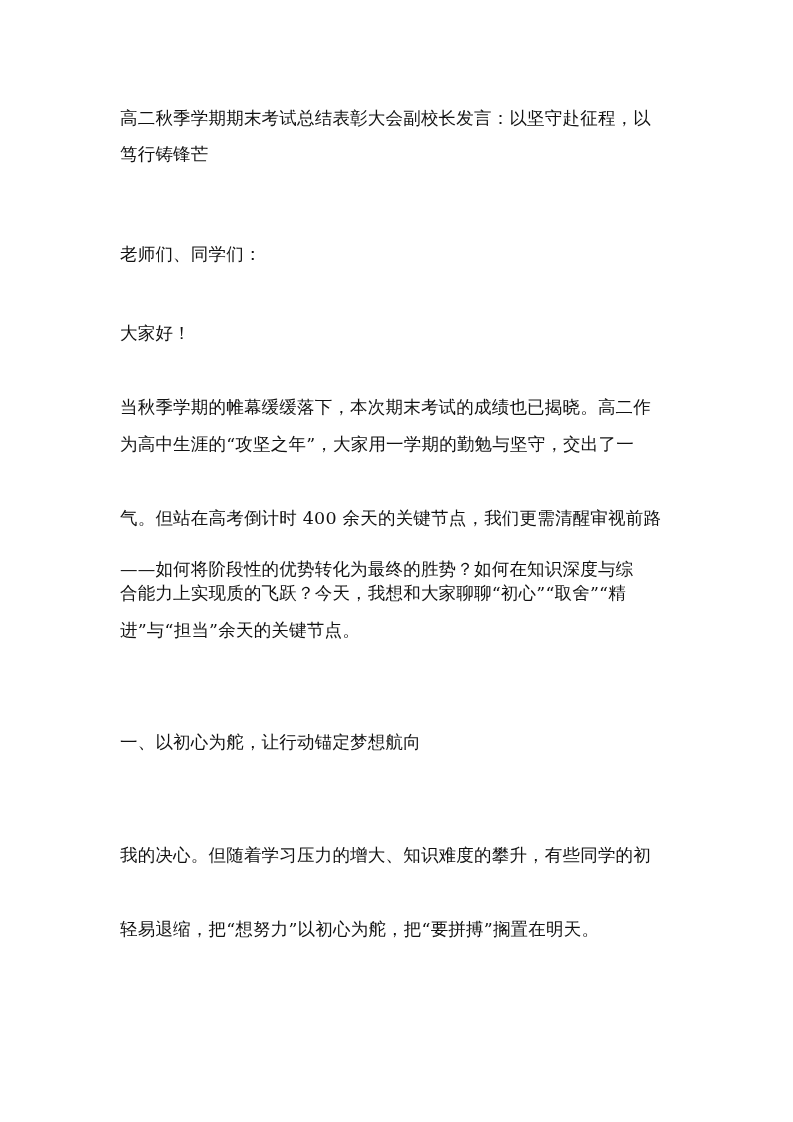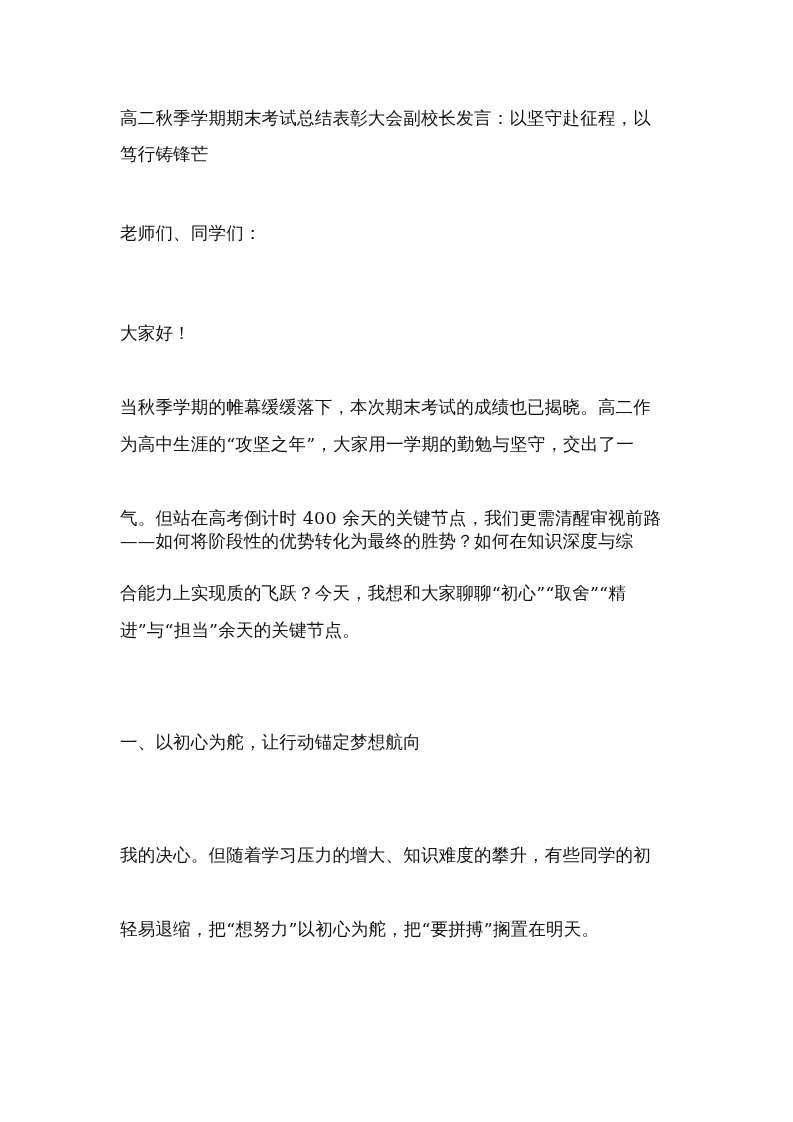--- a/index.html
+++ b/index.html
@@ -9,28 +9,28 @@
   .line { position: absolute; left: 120px; white-space: nowrap; font-size: 17.5px;
           line-height: 22px; letter-spacing: 0.2px; }
 </style>
 </head>
 <body>
 
 <div class="page">
   <div class="line" style="top:107px">高二秋季学期期末考试总结表彰大会副校长发言：以坚守赴征程，以</div>
   <div class="line" style="top:143px">笃行铸锋芒</div>
 
-  <div class="line" style="top:222px">老师们、同学们：</div>
+  <div class="line" style="top:243px">老师们、同学们：</div>
 
   <div class="line" style="top:322px">大家好！</div>
 
   <div class="line" style="top:396px">当秋季学期的帷幕缓缓落下，本次期末考试的成绩也已揭晓。高二作</div>
   <div class="line" style="top:433px">为高中生涯的“攻坚之年”，大家用一学期的勤勉与坚守，交出了一</div>
   <div class="line" style="top:507px">气。但站在高考倒计时 400 余天的关键节点，我们更需清醒审视前路</div>
-  <div class="line" style="top:530px">——如何将阶段性的优势转化为最终的胜势？如何在知识深度与综</div>
+  <div class="line" style="top:558px">——如何将阶段性的优势转化为最终的胜势？如何在知识深度与综</div>
   <div class="line" style="top:582px">合能力上实现质的飞跃？今天，我想和大家聊聊“初心”“取舍”“精</div>
   <div class="line" style="top:619px">进”与“担当”余天的关键节点。</div>
 
   <div class="line" style="top:731px"> 一、以初心为舵，让行动锚定梦想航向</div>
 
   <div class="line" style="top:844px">我的决心。但随着学习压力的增大、知识难度的攀升，有些同学的初</div>
   <div class="line" style="top:918px">轻易退缩，把“想努力”以初心为舵，把“要拼搏”搁置在明天。</div>
 </div>
 
 </body></html>

